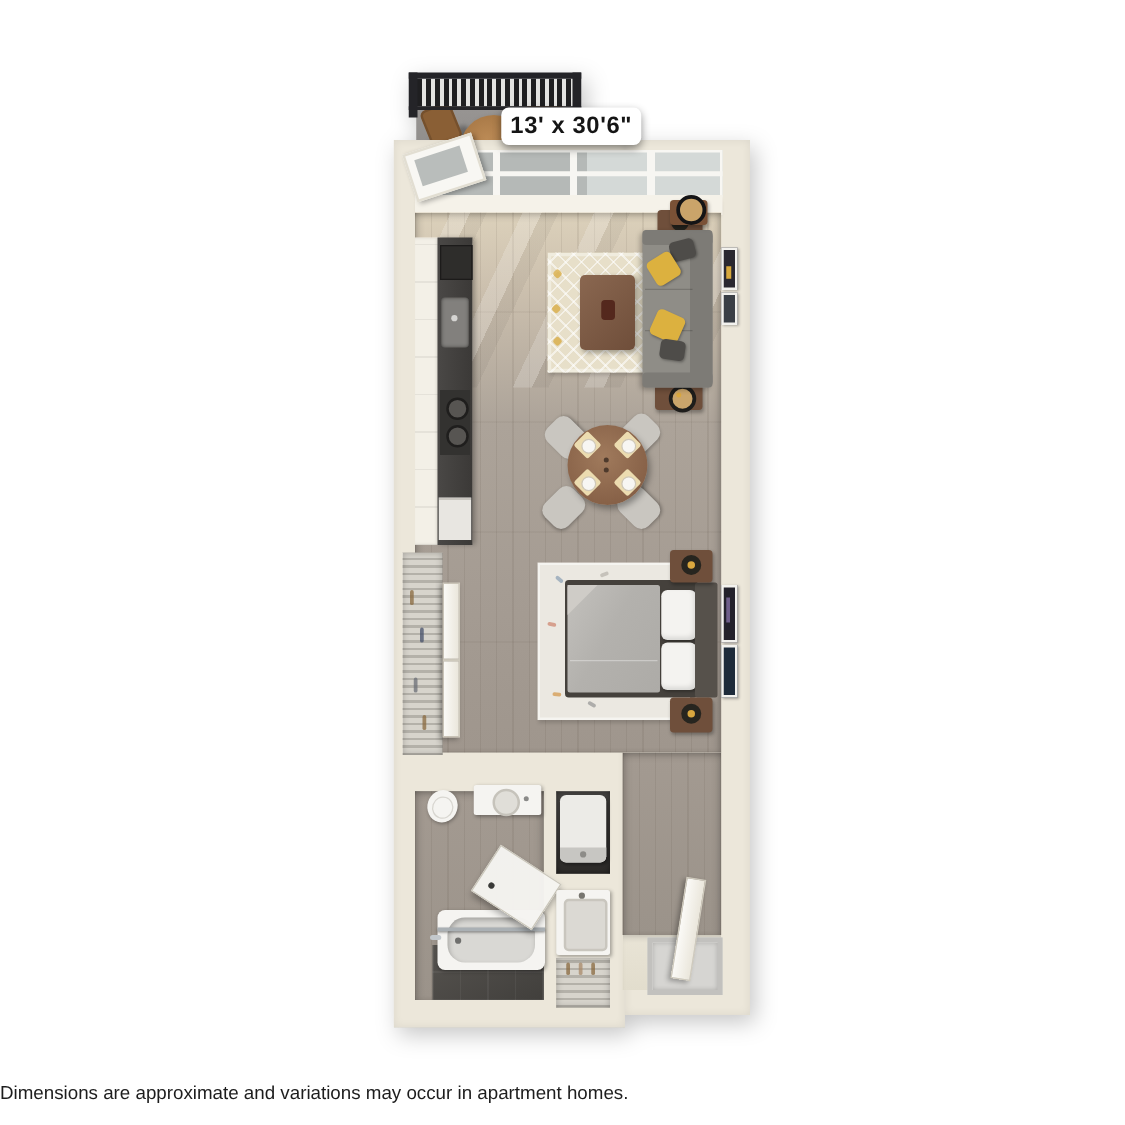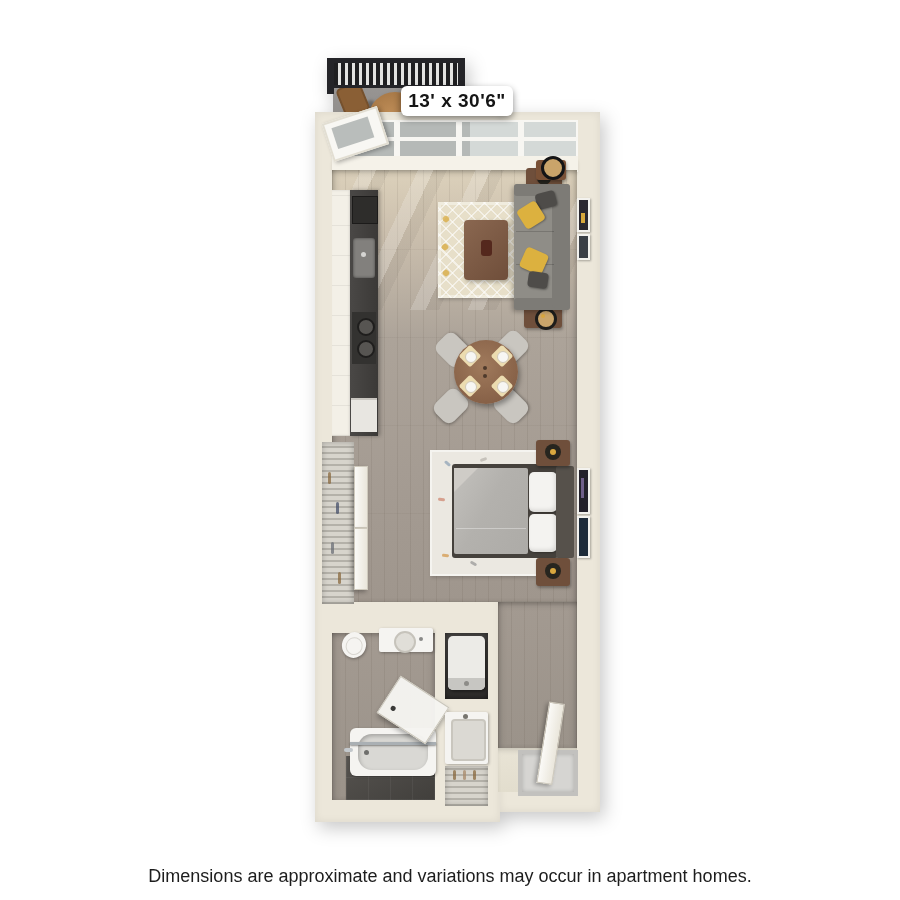--- a/index.html
+++ b/index.html
@@ -68,21 +68,21 @@
   .lamp-dot{background:#d9a73f;border-radius:50%;}
   .art{border:2px solid #f3f2ee;box-shadow:1px 1px 2px rgba(0,0,0,.3);}
   .porcelain{background:#f5f4f1;box-shadow:1px 1px 3px rgba(0,0,0,.3);}
   .door-panel{background:linear-gradient(90deg,#fbfaf7,#eae6db);border:1px solid #cfcabd;
       box-shadow:-2px 2px 4px rgba(0,0,0,.3);}
   .mk{position:absolute;width:7px;height:3px;border-radius:2px;opacity:.75;}
   
   .dim-pill{background:#ffffff;border-radius:6px;box-shadow:0 3px 7px rgba(0,0,0,.45);
       display:flex;align-items:center;justify-content:center;
       font-size:19px;font-weight:600;letter-spacing:.5px;color:#151515;}
-  .disclaimer{width:900px;text-align:center;font-size:18px;color:#1d1d1d;}
+  .disclaimer{width:900px;font-size:15px;color:#1d1d1d;}
   .railing{background:repeating-linear-gradient(90deg,#1f1f21 0 4px,#e3e3e1 4px 7px);
       border-top:5px solid #242428;border-bottom:3px solid #242428;}
   .rail-side{background:#242428;}
   .balcony-floor{background:linear-gradient(180deg,#9a9795,#858380);}
   .patio-chair{background:#8a5f35;border-radius:5px;box-shadow:inset 0 0 0 2px rgba(0,0,0,.15);}
   .shadow-blob{background:rgba(48,48,50,.42);filter:blur(1.5px);border-radius:4px;}
 </style>
 </head>
 <body>
 

